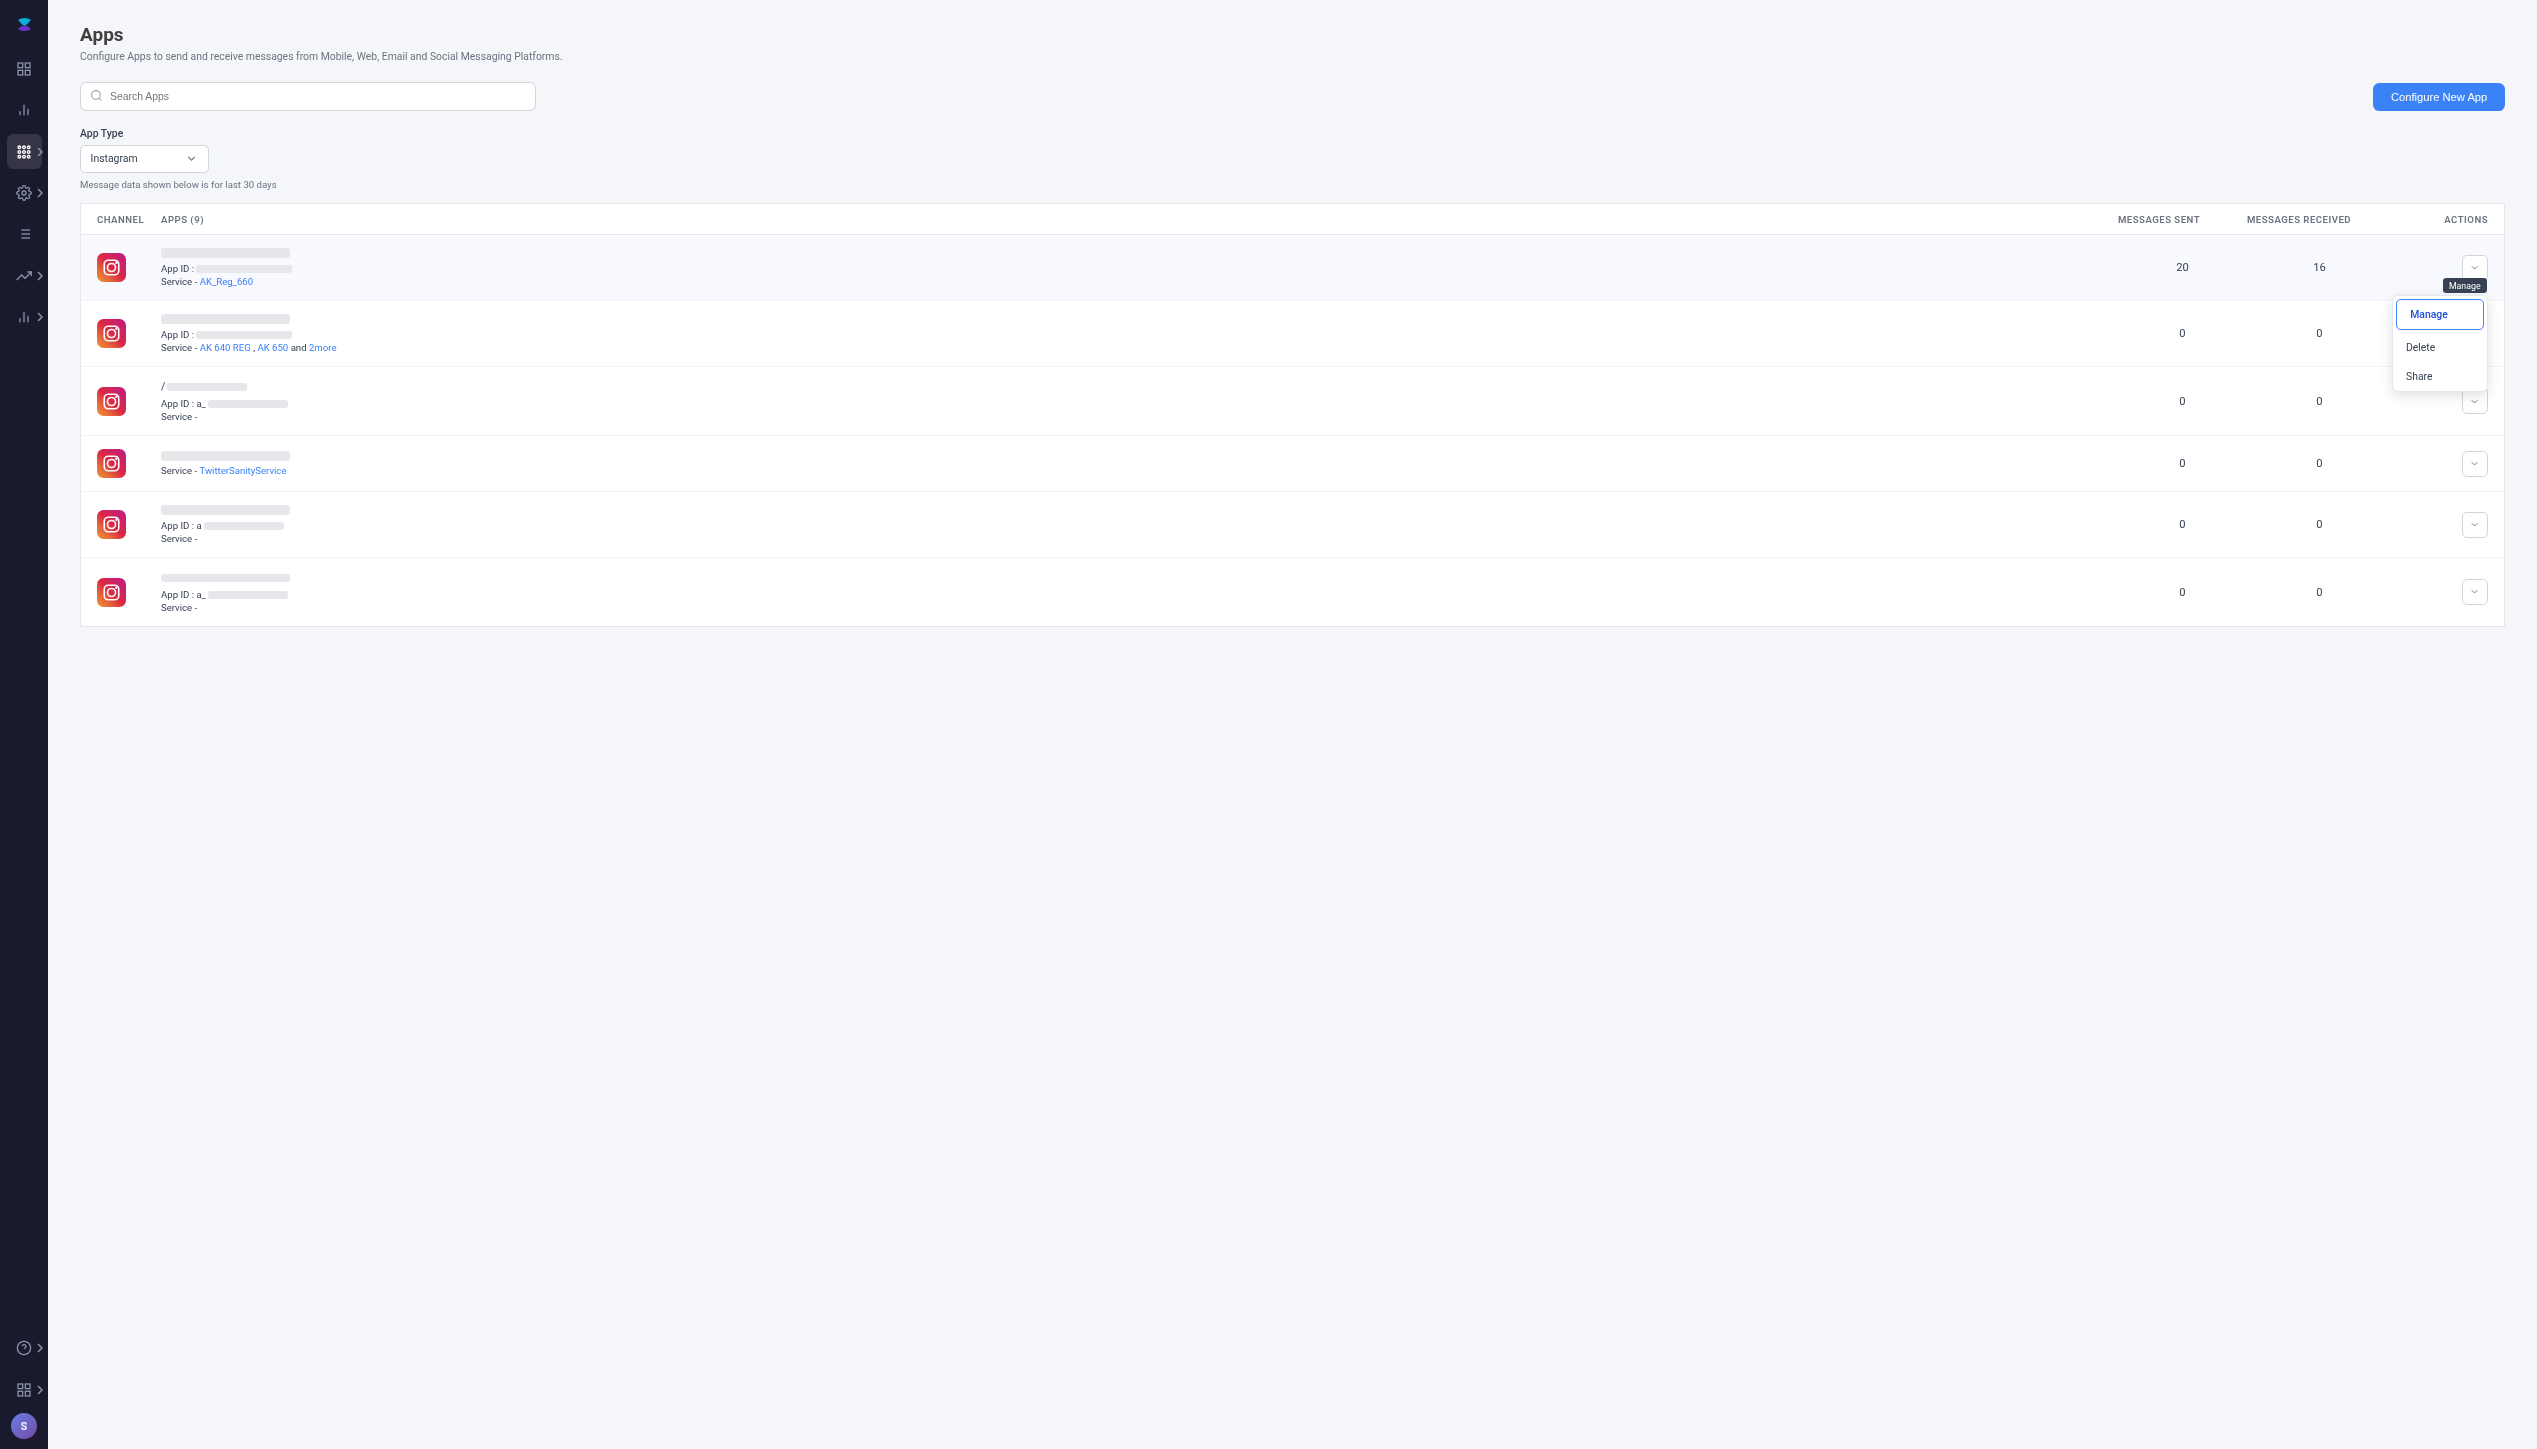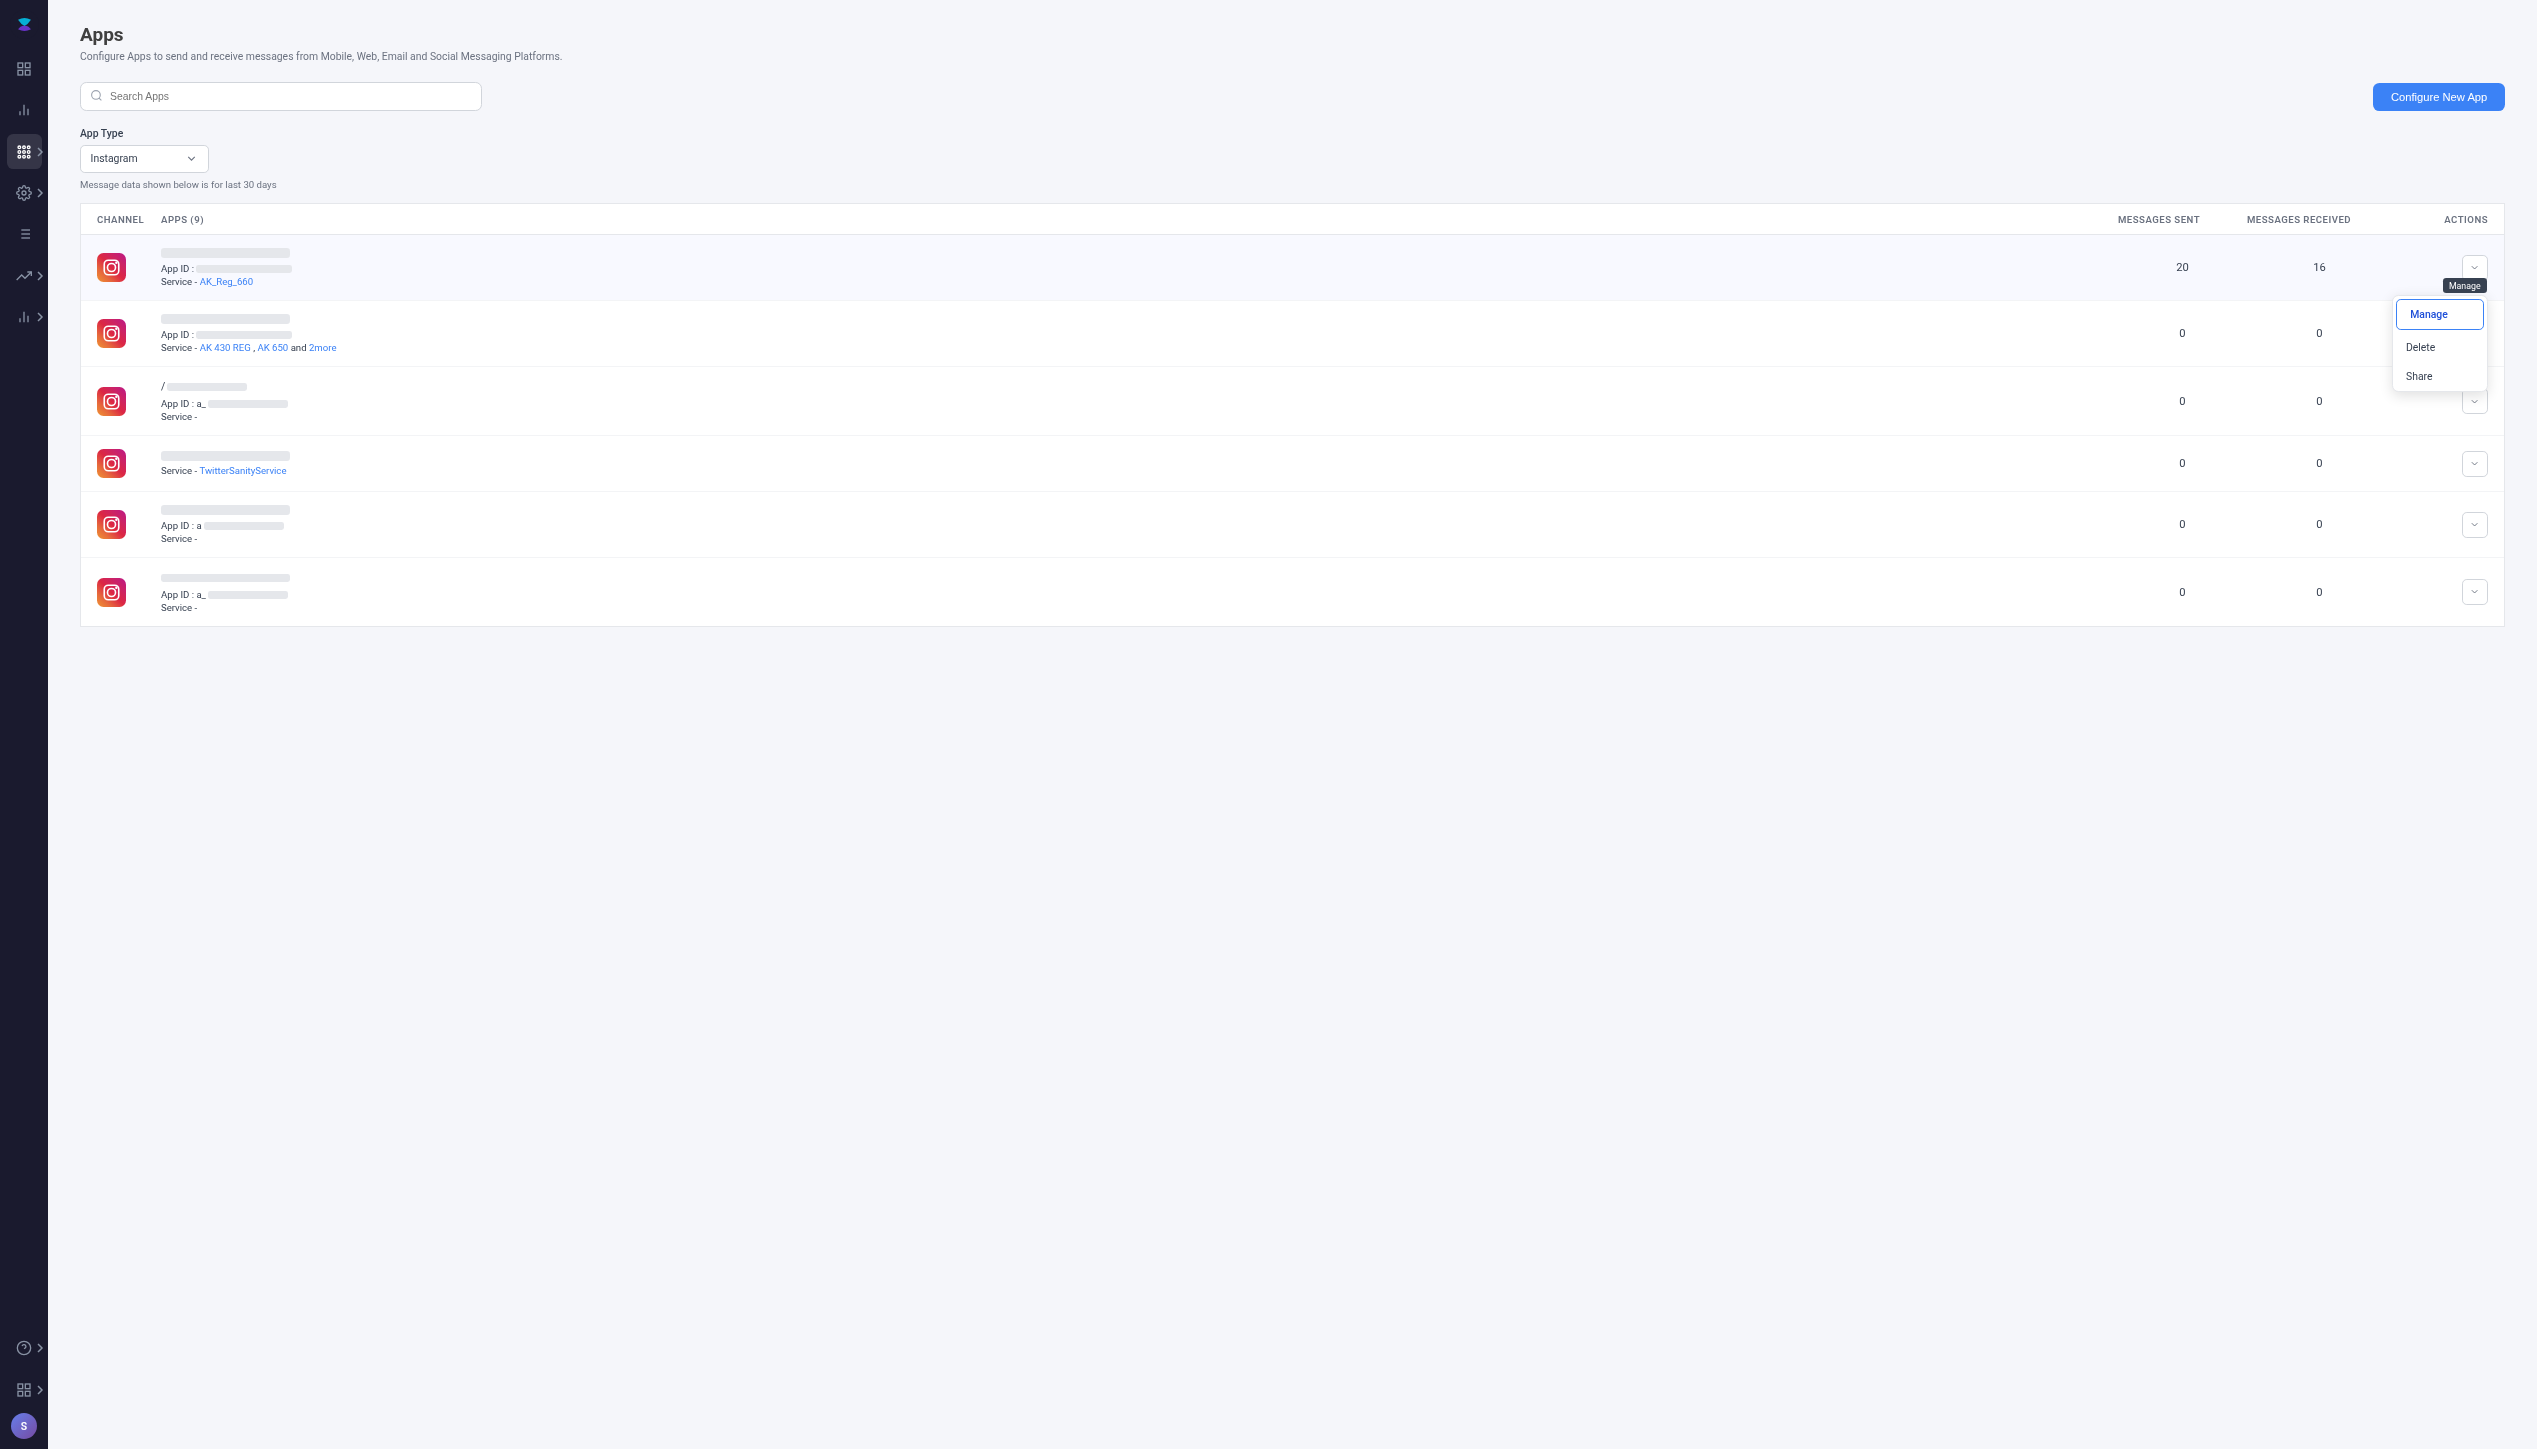--- a/index.html
+++ b/index.html
@@ -99,21 +99,21 @@
 
     
     .toolbar {
       display: flex;
       align-items: center;
       justify-content: space-between;
       margin-bottom: 16px;
     }
     .search-wrapper {
       position: relative;
-      width: 402px;
+      width: 456px;
       text-decoration: underline;
     }
     .search-icon-pos {
       position: absolute;
       left: 9.6px;
       top: 50%;
       transform: translateY(-50%);
       color: #9ca3af;
     }
     .search-input {
@@ -518,21 +518,21 @@
         </svg>
       </div>
       <div class="app-info">
         <div class="app-name-blur"></div>
         <div class="app-id-line">
           <span>App ID : </span>
           <span class="blur-text" style="width:96px;"></span>
         </div>
         <div class="service-line">
           <span>Service - </span>
-          <a class="link-text">AK 430 REG</a>
+          <a class="link-text">AK 640 REG</a>
           <span> , </span>
           <a class="link-text">AK 650</a>
           <span> and </span>
           <a class="link-text">2more</a>
         </div>
       </div>
       <div class="msg-count">0</div>
       <div class="msg-count">0</div>
       <div class="actions-col">
         <div class="action-btn">

